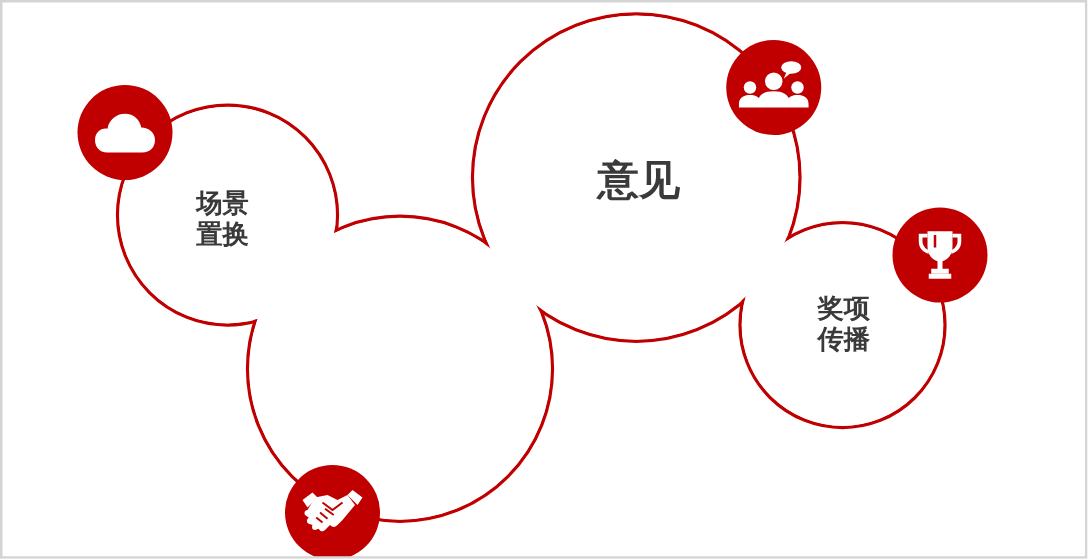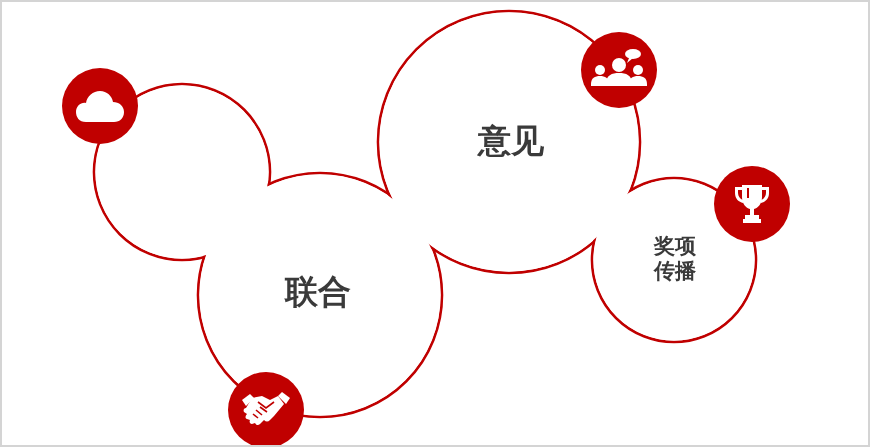--- a/index.html
+++ b/index.html
@@ -17,21 +17,21 @@
       font-family: "DejaVu Sans", sans-serif;
       font-weight: bold;
       color: #3a3a3a;
       text-align: center;
       line-height: 1.18;
       white-space: nowrap;
       transform: translate(-50%, -50%);
     }
     .label span { display: block; }
     .lbl-small { font-size: 21px; }
-    .lbl-big { font-size: 33px; line-height: 1.22; font-family: Liberation Mono, monospace; }
+    .lbl-big { font-size: 33px; line-height: 1.22; }
     .badge {
       position: absolute;
       border-radius: 50%;
       transform: translate(-50%, -50%);
       display: flex; align-items: center; justify-content: center;
     }
   </style>
 </head>
 <body>
 
@@ -47,22 +47,25 @@
     </g>
 
     <g fill="#ffffff" stroke="none">
       <circle cx="180" cy="170" r="86.5"></circle>
       <circle cx="318" cy="293" r="120.5"></circle>
       <circle cx="507" cy="140" r="129.5"></circle>
       <circle cx="672" cy="258" r="80.5"></circle>
     </g>
   </svg>
 
+  <div class="label lbl-small" style="left:176px; top:173px;">
+    <span>场景</span>
+    <span>置换</span>
+  </div>
   <div class="label lbl-big" style="left:316px; top:293px;">
-    <span>联合</span>
   </div>
   <div class="label lbl-big" style="left:509px; top:142px;">
     <span>意见</span>
   </div>
   <div class="label lbl-small" style="left:673px; top:257px;text-align:right;">
     <span>奖项</span>
     <span>传播</span>
   </div>
 
   <div class="badge" style="left:98px; top:104px; width:76px; height:76px; background:#c00000;">

